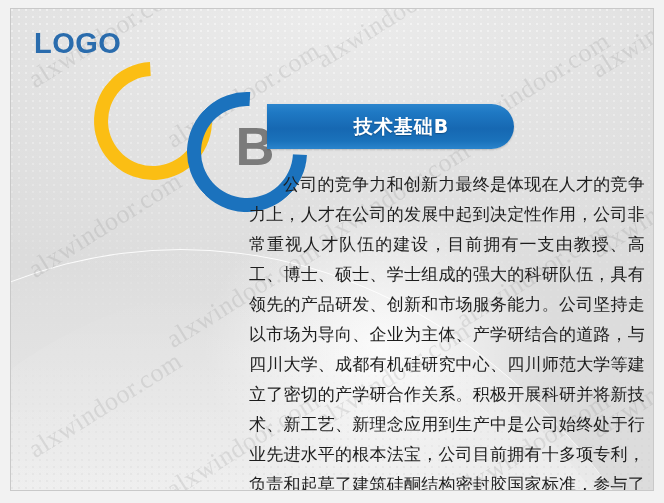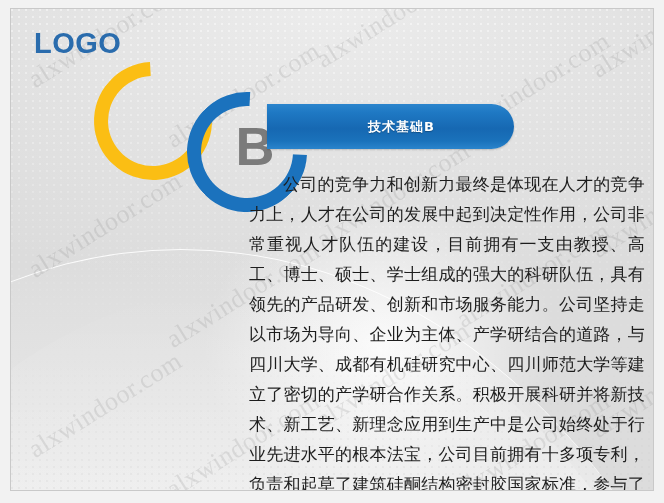--- a/index.html
+++ b/index.html
@@ -139,21 +139,21 @@
     box-shadow:0 1px 2px rgba(0,0,0,.18);
   }
   #title-text{
     position:absolute;
     left:0;top:0;right:0;bottom:0;
     display:flex;align-items:center;justify-content:center;
     padding-left:22px;
     box-sizing:border-box;
     color:#ffffff;
     font-family:"DejaVu Sans","Liberation Sans",sans-serif;
-    font-size:13px;font-weight:700;
+    font-size:19px;font-weight:700;
     letter-spacing:1px;
     text-shadow:0 1px 1px rgba(0,0,0,.25);
   }
 
   
   #body-copy{
     position:absolute;
     left:238px;top:160px;
     width:396px;
     font-family:"DejaVu Sans","Liberation Sans",sans-serif;

